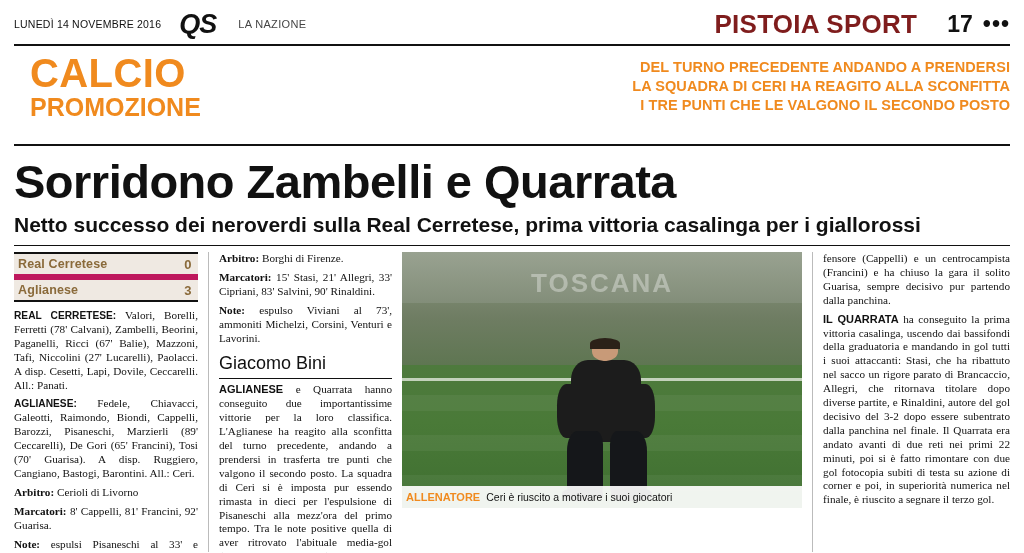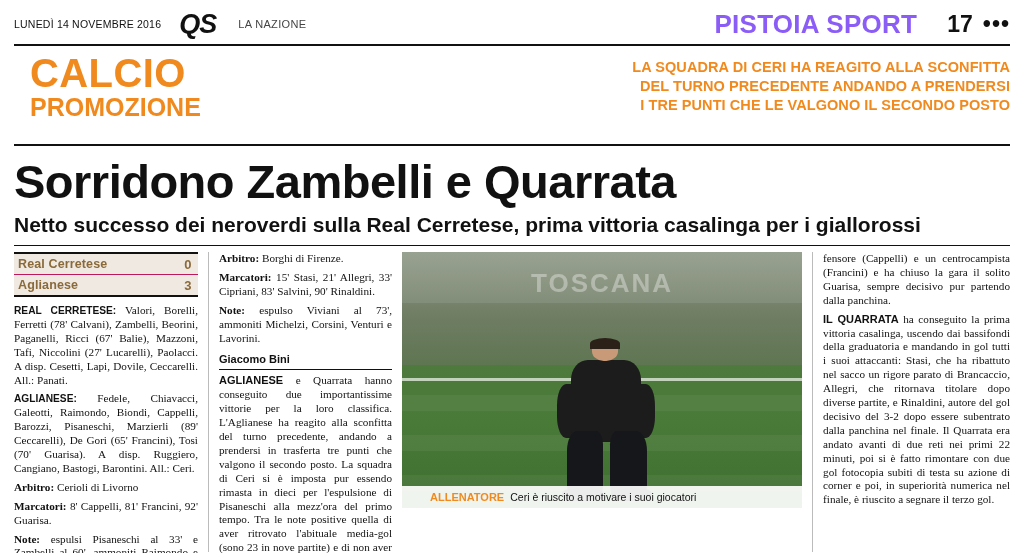--- a/index.html
+++ b/index.html
@@ -56,21 +56,21 @@
     color: #444;
     margin-left: 22px;
     letter-spacing: .03em;
   }
   .masthead-spacer { flex: 1 1 auto; }
   .section-title {
     font-family: "Liberation Sans", sans-serif;
     font-weight: bold;
     font-size: 26px;
     letter-spacing: .01em;
-    color: #8b5cf6;
+    color: #7f1d1d;
     white-space: nowrap;
   }
   .page-num {
     font-family: "Liberation Sans", sans-serif;
     font-weight: bold;
     font-size: 23px;
     margin-left: 30px;
     color: #111;
   }
   .dots {
@@ -175,21 +175,21 @@
   .scorebox {
     border-top: 2px solid #111;
     border-bottom: 2px solid #111;
     margin-bottom: 7px;
   }
   .score-row {
     display: flex;
     align-items: center;
     height: 20px;
     background: #efe9e2;
-    border-bottom: 1px solid #be185d;
+    border-bottom: 6px solid #be185d;
   }
   .score-row:last-child { border-bottom: none; }
   .score-team {
     flex: 1 1 auto;
     font-family: "Liberation Sans", sans-serif;
     font-weight: bold;
     font-size: 12.5px;
     color: #8a6a3a;
     padding-left: 4px;
     letter-spacing: .01em;
@@ -217,22 +217,22 @@
     font-weight: bold;
     font-size: 10.2px;
     color: #111;
   }
   .lbl-serif {
     font-weight: bold;
   }
 
   .byline {
     font-family: "Liberation Sans", sans-serif;
-    font-weight: bold;
-    font-size: 11px;
+    font-weight: normal;
+    font-size: 18px;
     margin: 8px 0 4px 0;
     color: #111;
   }
   .byline-rule {
     border-top: 1px solid #111;
     margin-bottom: 4px;
   }
   .dropcap-para .lead {
     font-family: "Liberation Sans", sans-serif;
     font-weight: bold;
@@ -325,21 +325,20 @@
     background: rgba(255,255,255,0.92);
     display: flex;
     align-items: center;
   }
   .cap-tag {
     font-family: "Liberation Sans", sans-serif;
     font-weight: bold;
     font-size: 11px;
     color: #f08a1e;
     padding: 0 6px 0 4px;
-    margin-left: 24px;
   }
   .cap-text {
     font-family: "Liberation Sans", sans-serif;
     font-size: 10.5px;
     color: #111;
   }
 </style>
 </head>
 <body>
 
@@ -358,22 +357,22 @@
   </div>
 
   <div class="rule-top"></div>
 
   <div class="headband">
     <div class="kicker-left">
       <div class="calcio">CALCIO</div>
       <div class="promozione">PROMOZIONE</div>
     </div>
     <div class="kicker-right">
+      <div>DEL TURNO PRECEDENTE ANDANDO A PRENDERSI</div>
       <div>LA SQUADRA DI CERI HA REAGITO ALLA SCONFITTA</div>
-      <div>DEL TURNO PRECEDENTE ANDANDO A PRENDERSI</div>
       <div>I TRE PUNTI CHE LE VALGONO IL SECONDO POSTO</div>
     </div>
   </div>
 
   <div class="rule-mid"></div>
 
   <div class="headline">Sorridono Zambelli e Quarrata</div>
   <div class="subhead">Netto successo dei neroverdi sulla Real Cerretese, prima vittoria casalinga per i giallorossi</div>
   <div class="rule-headline"></div>
 

